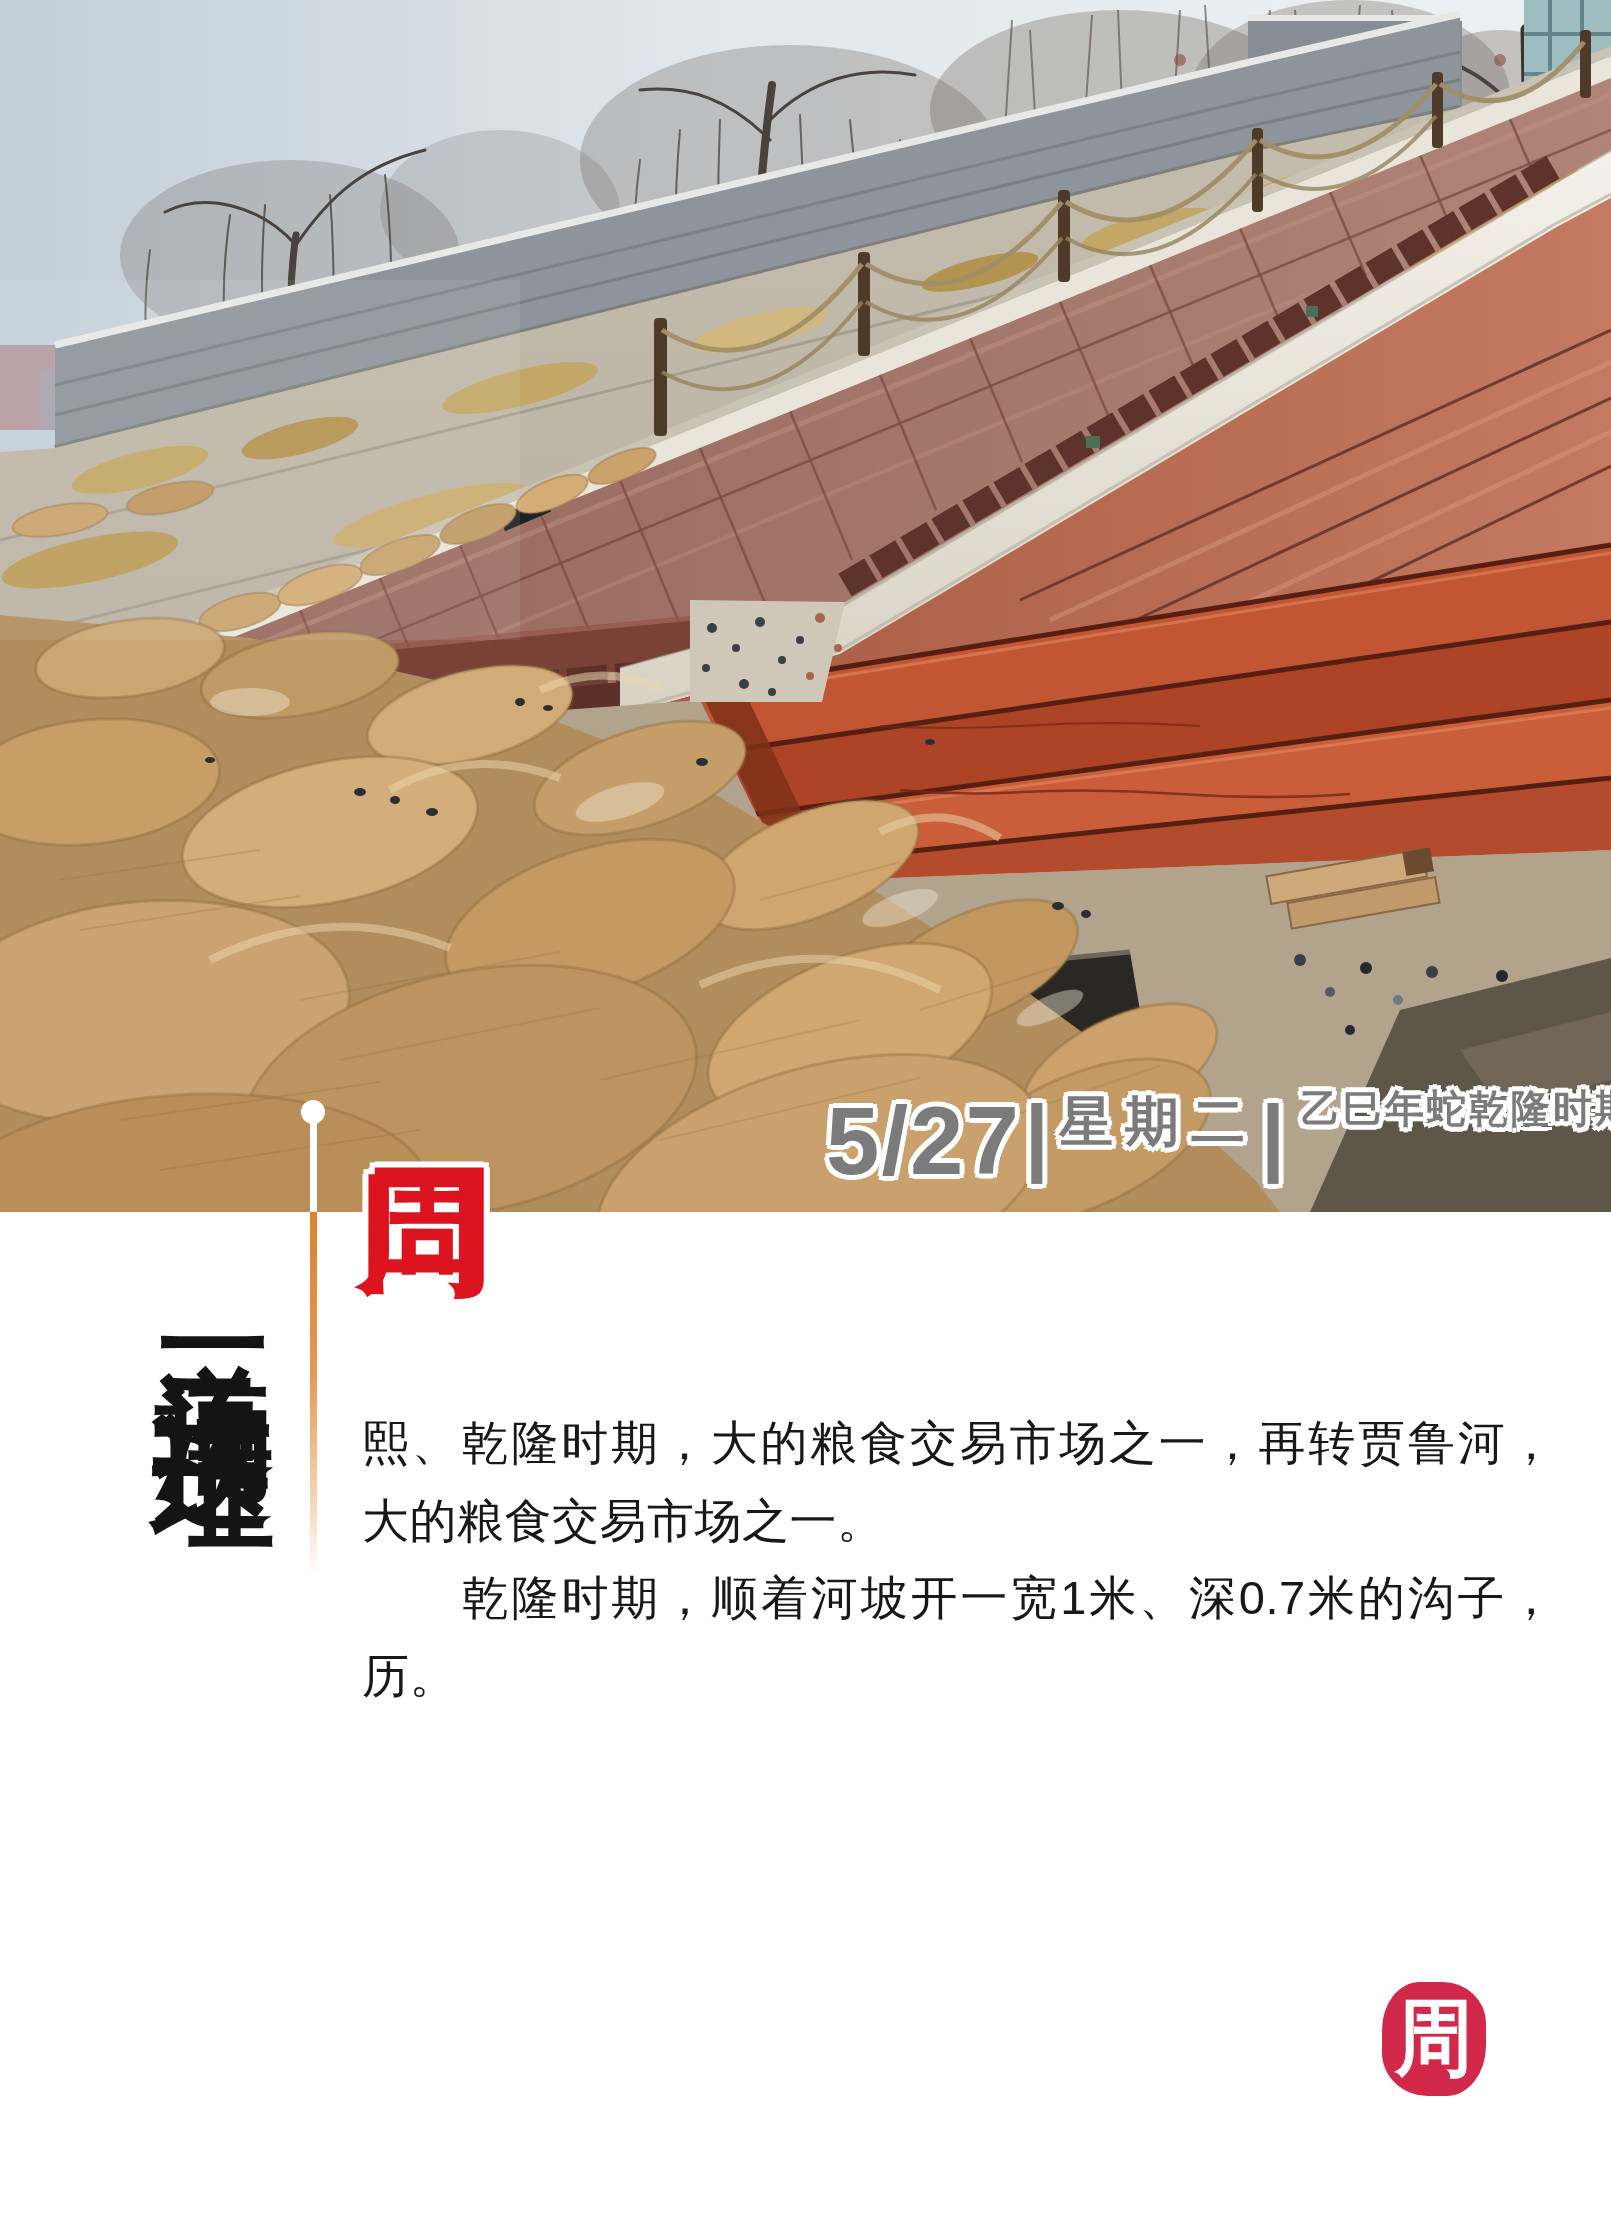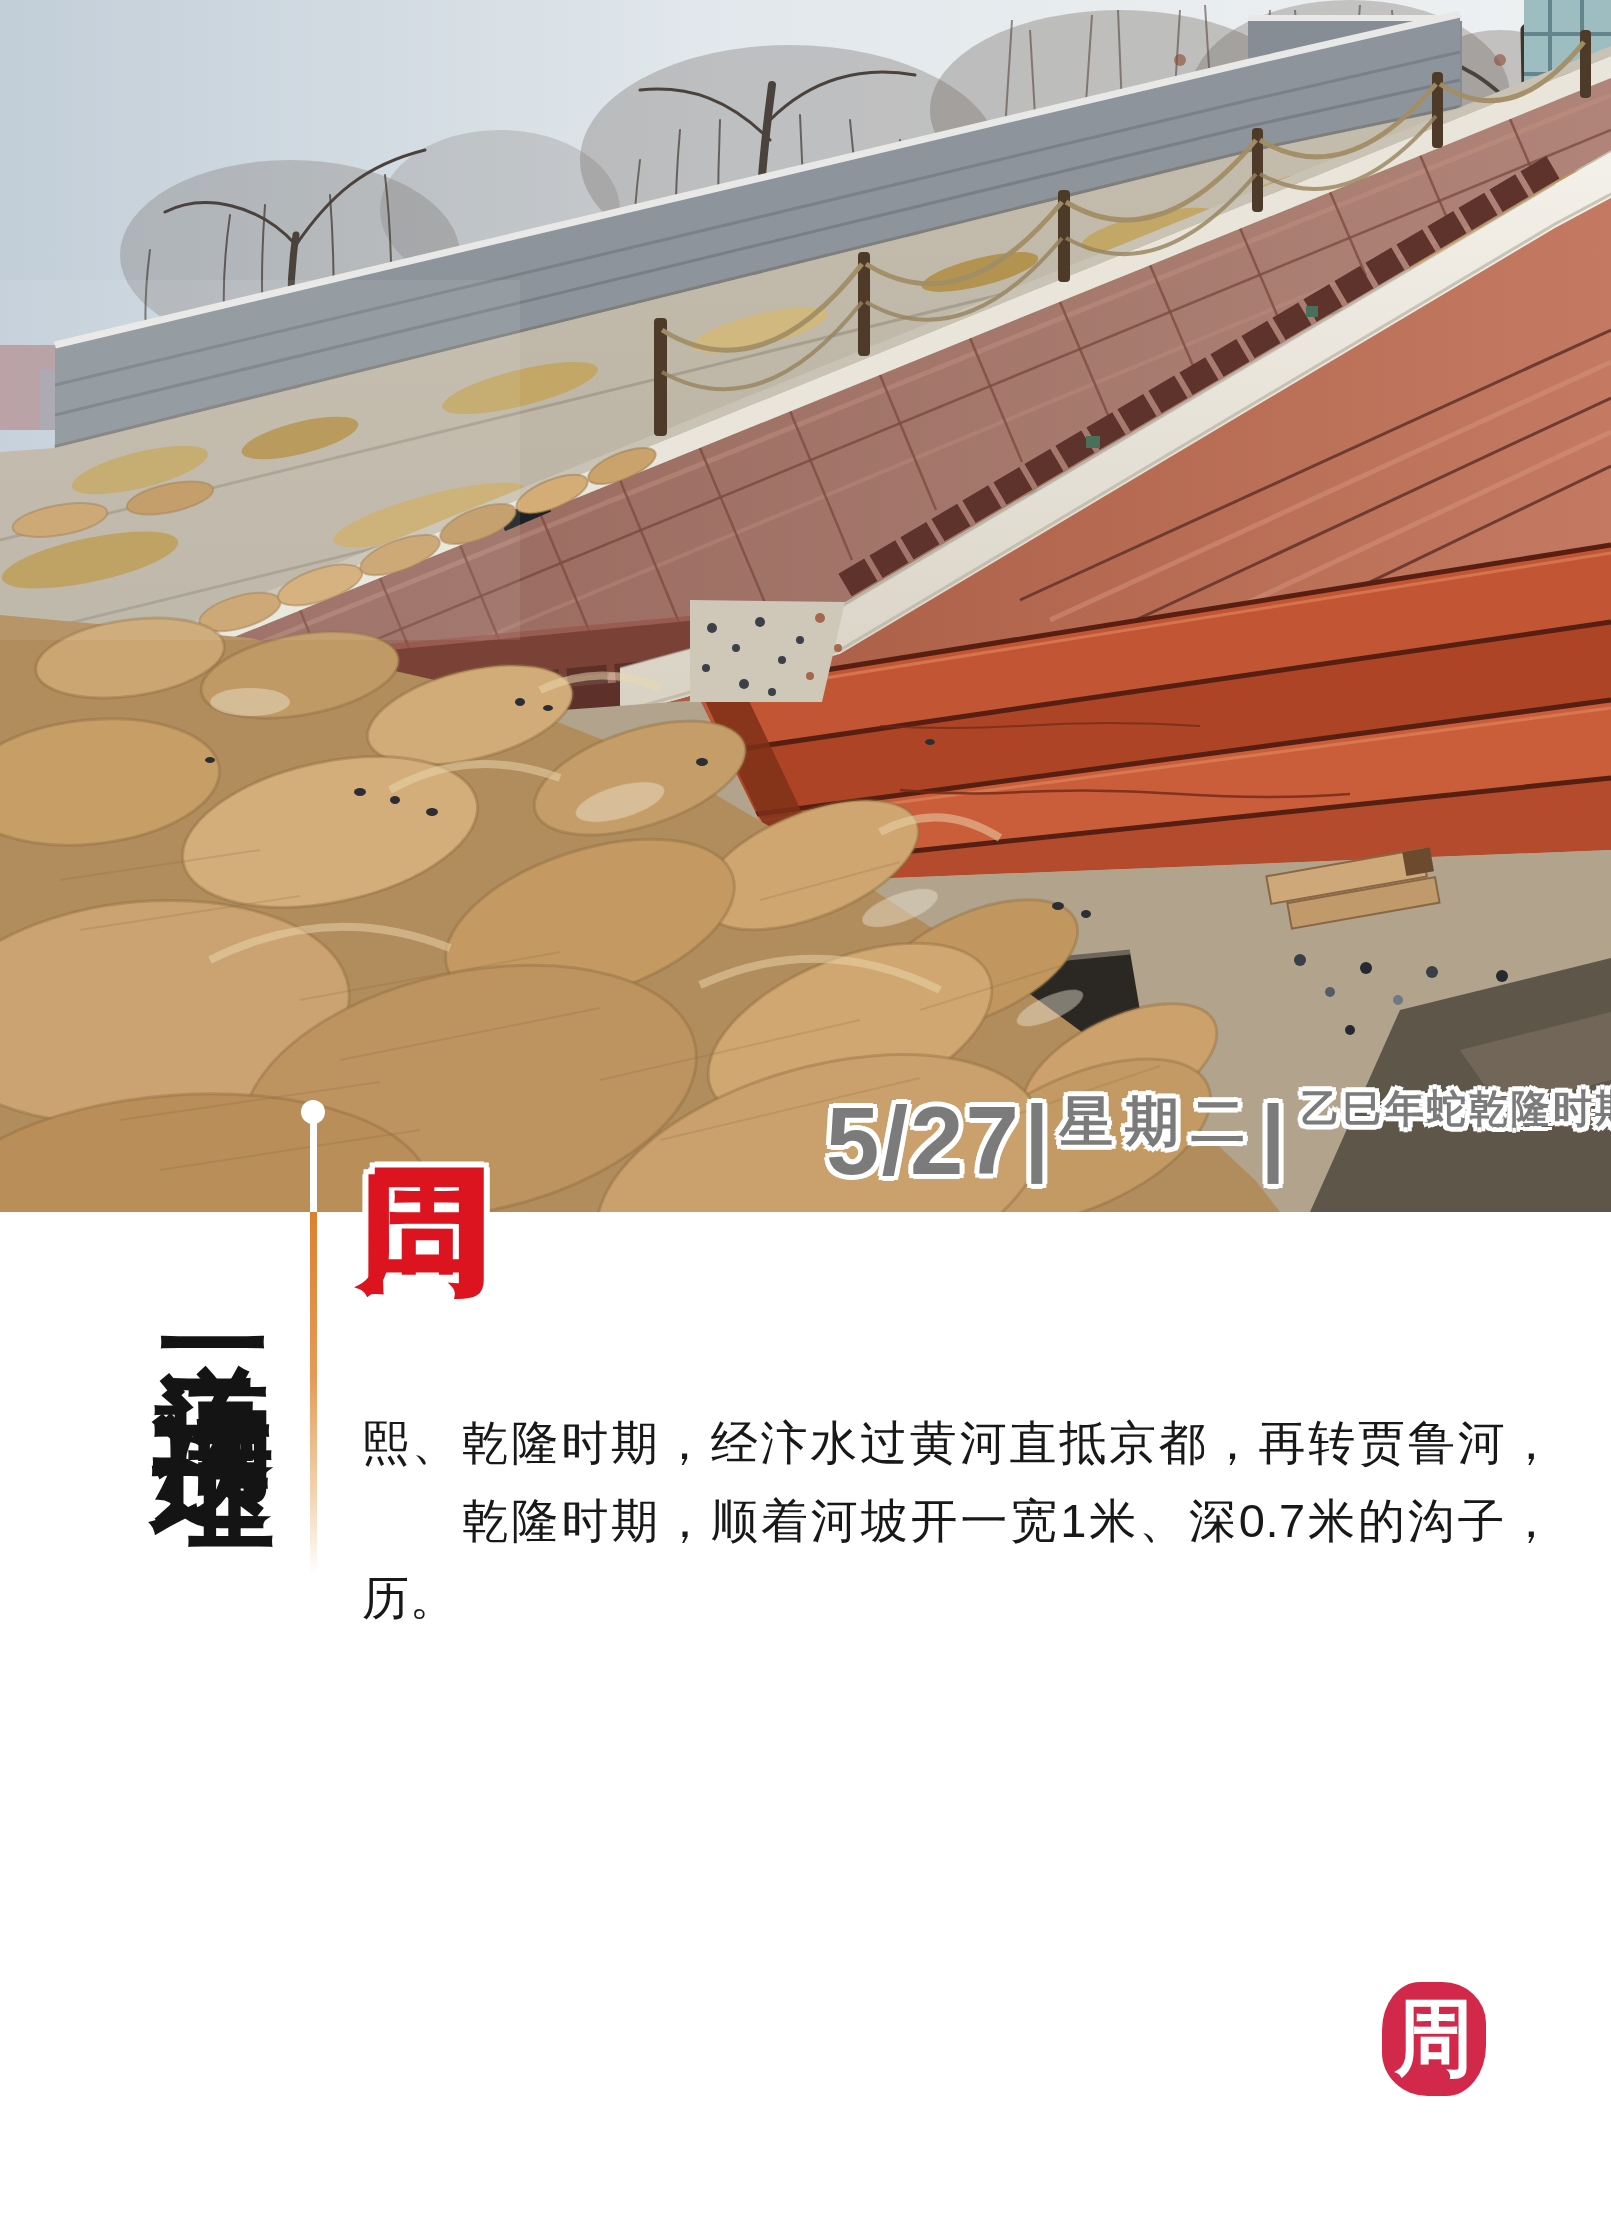--- a/index.html
+++ b/index.html
@@ -447,20 +447,21 @@
 </div>
 
 <div class="timeline-dot"></div>
 <div class="timeline-white"></div>
 <div class="timeline-orange"></div>
 
 <div class="title-city">周口</div>
 <div class="title-site">三道沟遗址</div>
 
 <div class="article" id="article">
-    <div class="line just">熙、乾隆时期，经汴水过黄河直抵京都，再转贾鲁河，</div>
+    <div class="line just">熙、乾隆时期，大的粮食交易市场之一，再转贾鲁河，</div>
+    <div class="line">大的粮食交易市场之一。</div>
     <div class="line just">　　乾隆时期，顺着河坡开一宽1米、深0.7米的沟子，</div>
     <div class="line">历。</div>
   </div>
 
 <div class="seal">
   <span>周</span>
 </div>
 
 </body></html>

